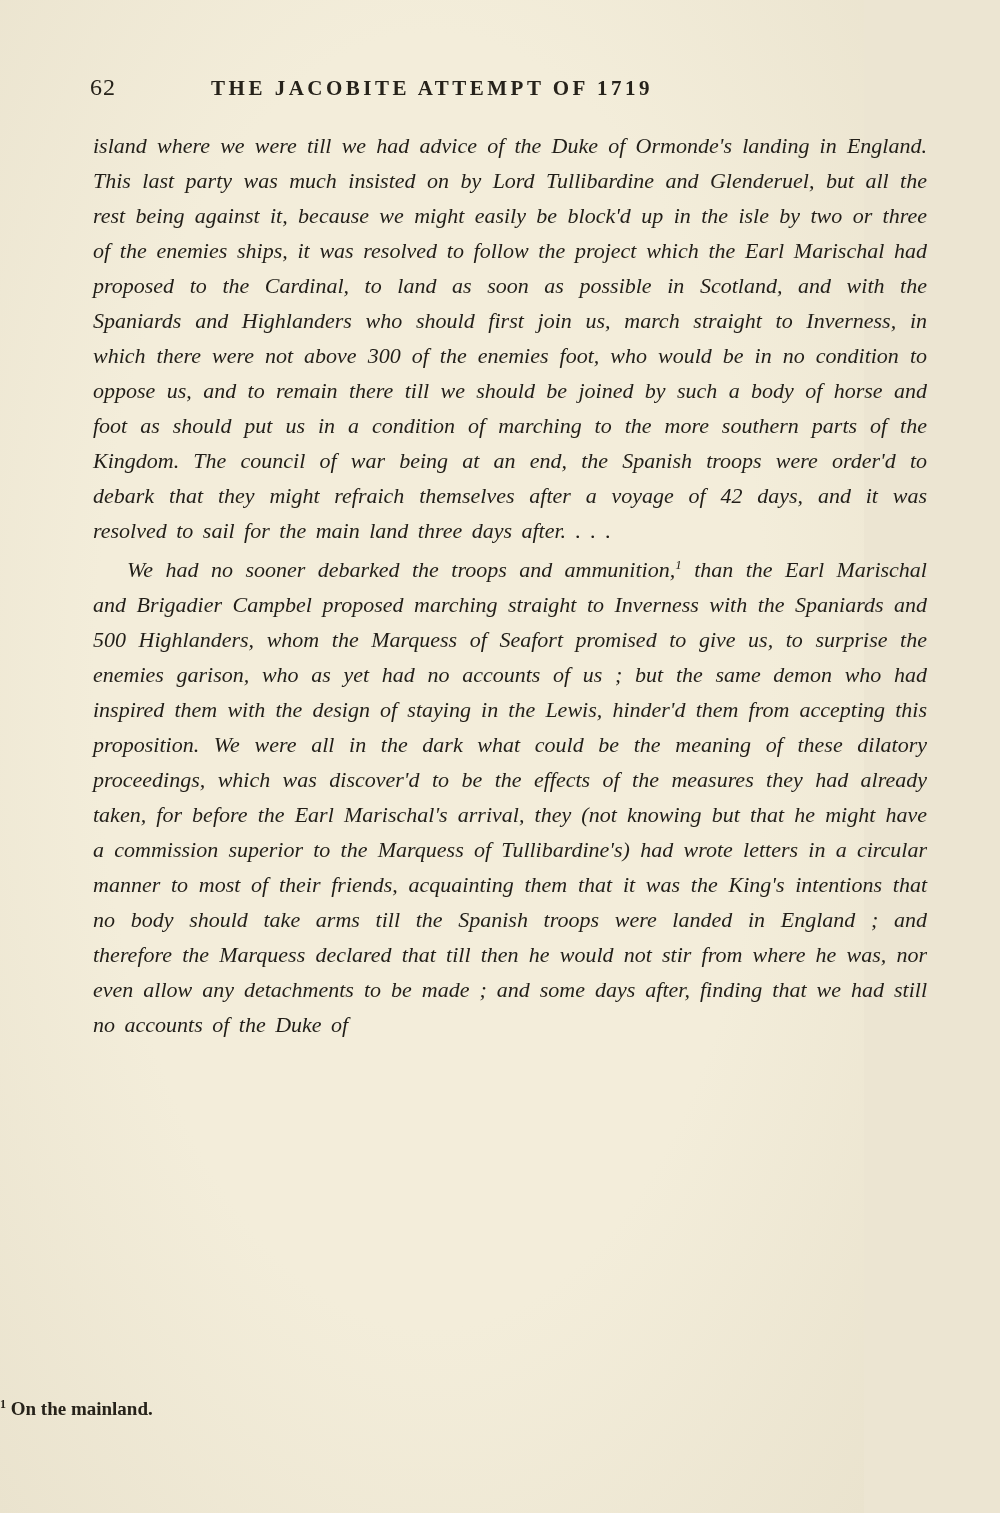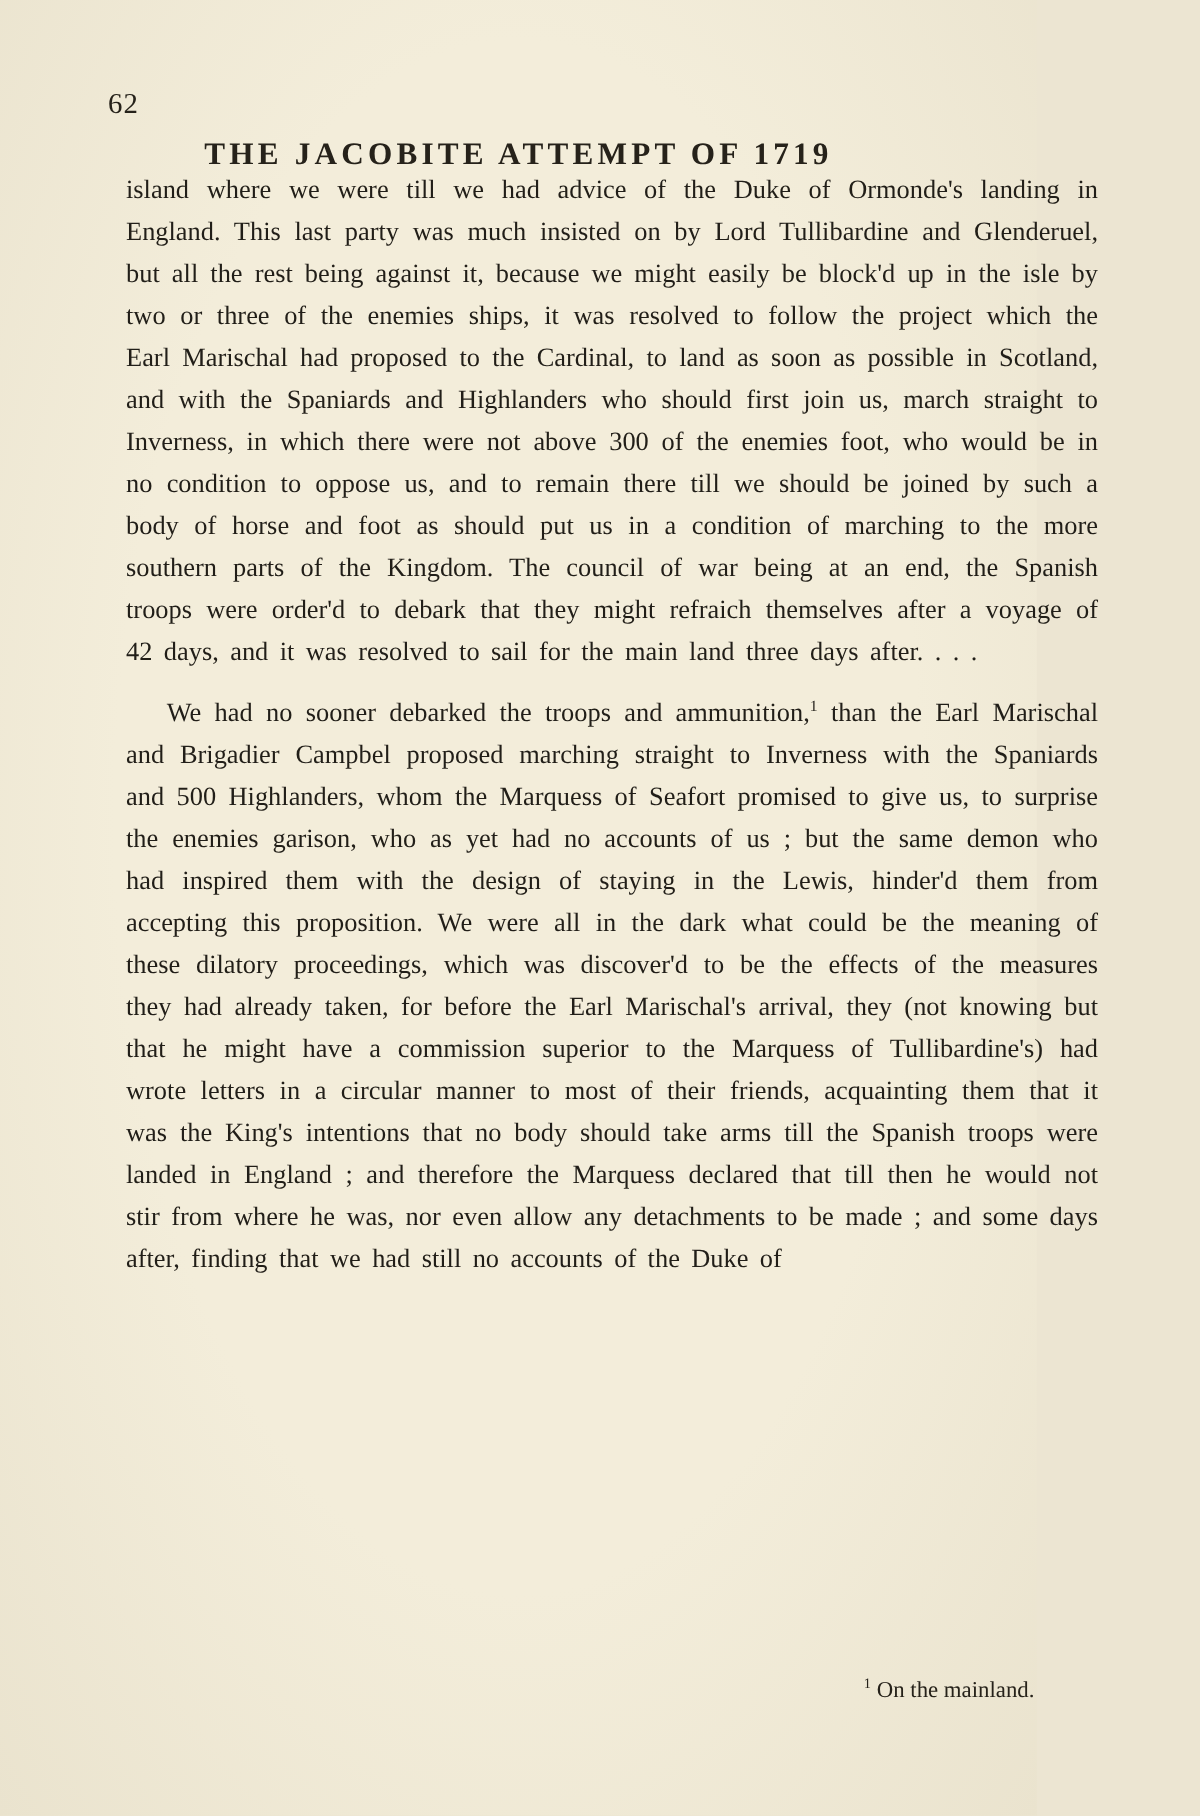--- a/index.html
+++ b/index.html
@@ -34,56 +34,57 @@
     font-size: 24px;
     letter-spacing: 1px;
     color: #26221a;
   }
   .head-title {
     position: absolute;
     left: 0;
     right: 0;
     top: 2px;
     text-align: center;
-    font-size: 26px;
+    font-size: 21px;
     font-weight: bold;
     letter-spacing: 3.5px;
     color: #26221a;
-    margin-top: 38px;
   }
   .text-block {
     position: absolute;
     top: 124px;
     left: 89px;
     width: 842px;
   }
   .para {
-    margin: 16px;
+    margin: 4px;
     font-size: 22px;
     line-height: 35px;
     text-align: justify;
     word-spacing: 4px;
     color: #211e18;
+    font-style: italic;
   }
   .para.indented {
     text-indent: 34px;
   }
   sup.fn-ref {
     font-size: 13px;
     line-height: 0;
     vertical-align: super;
   }
   .footnote {
     position: absolute;
     top: 1398px;
     left: 0;
-    right: 2px;
-    text-align: right;
+    right: 15px;
+    text-align: left;
     font-size: 19px;
     color: #26221a;
+    font-weight: bold;
   }
   .footnote sup {
     font-size: 12px;
     vertical-align: super;
     line-height: 0;
   }
 </style>
 </head>
 <body>
 

